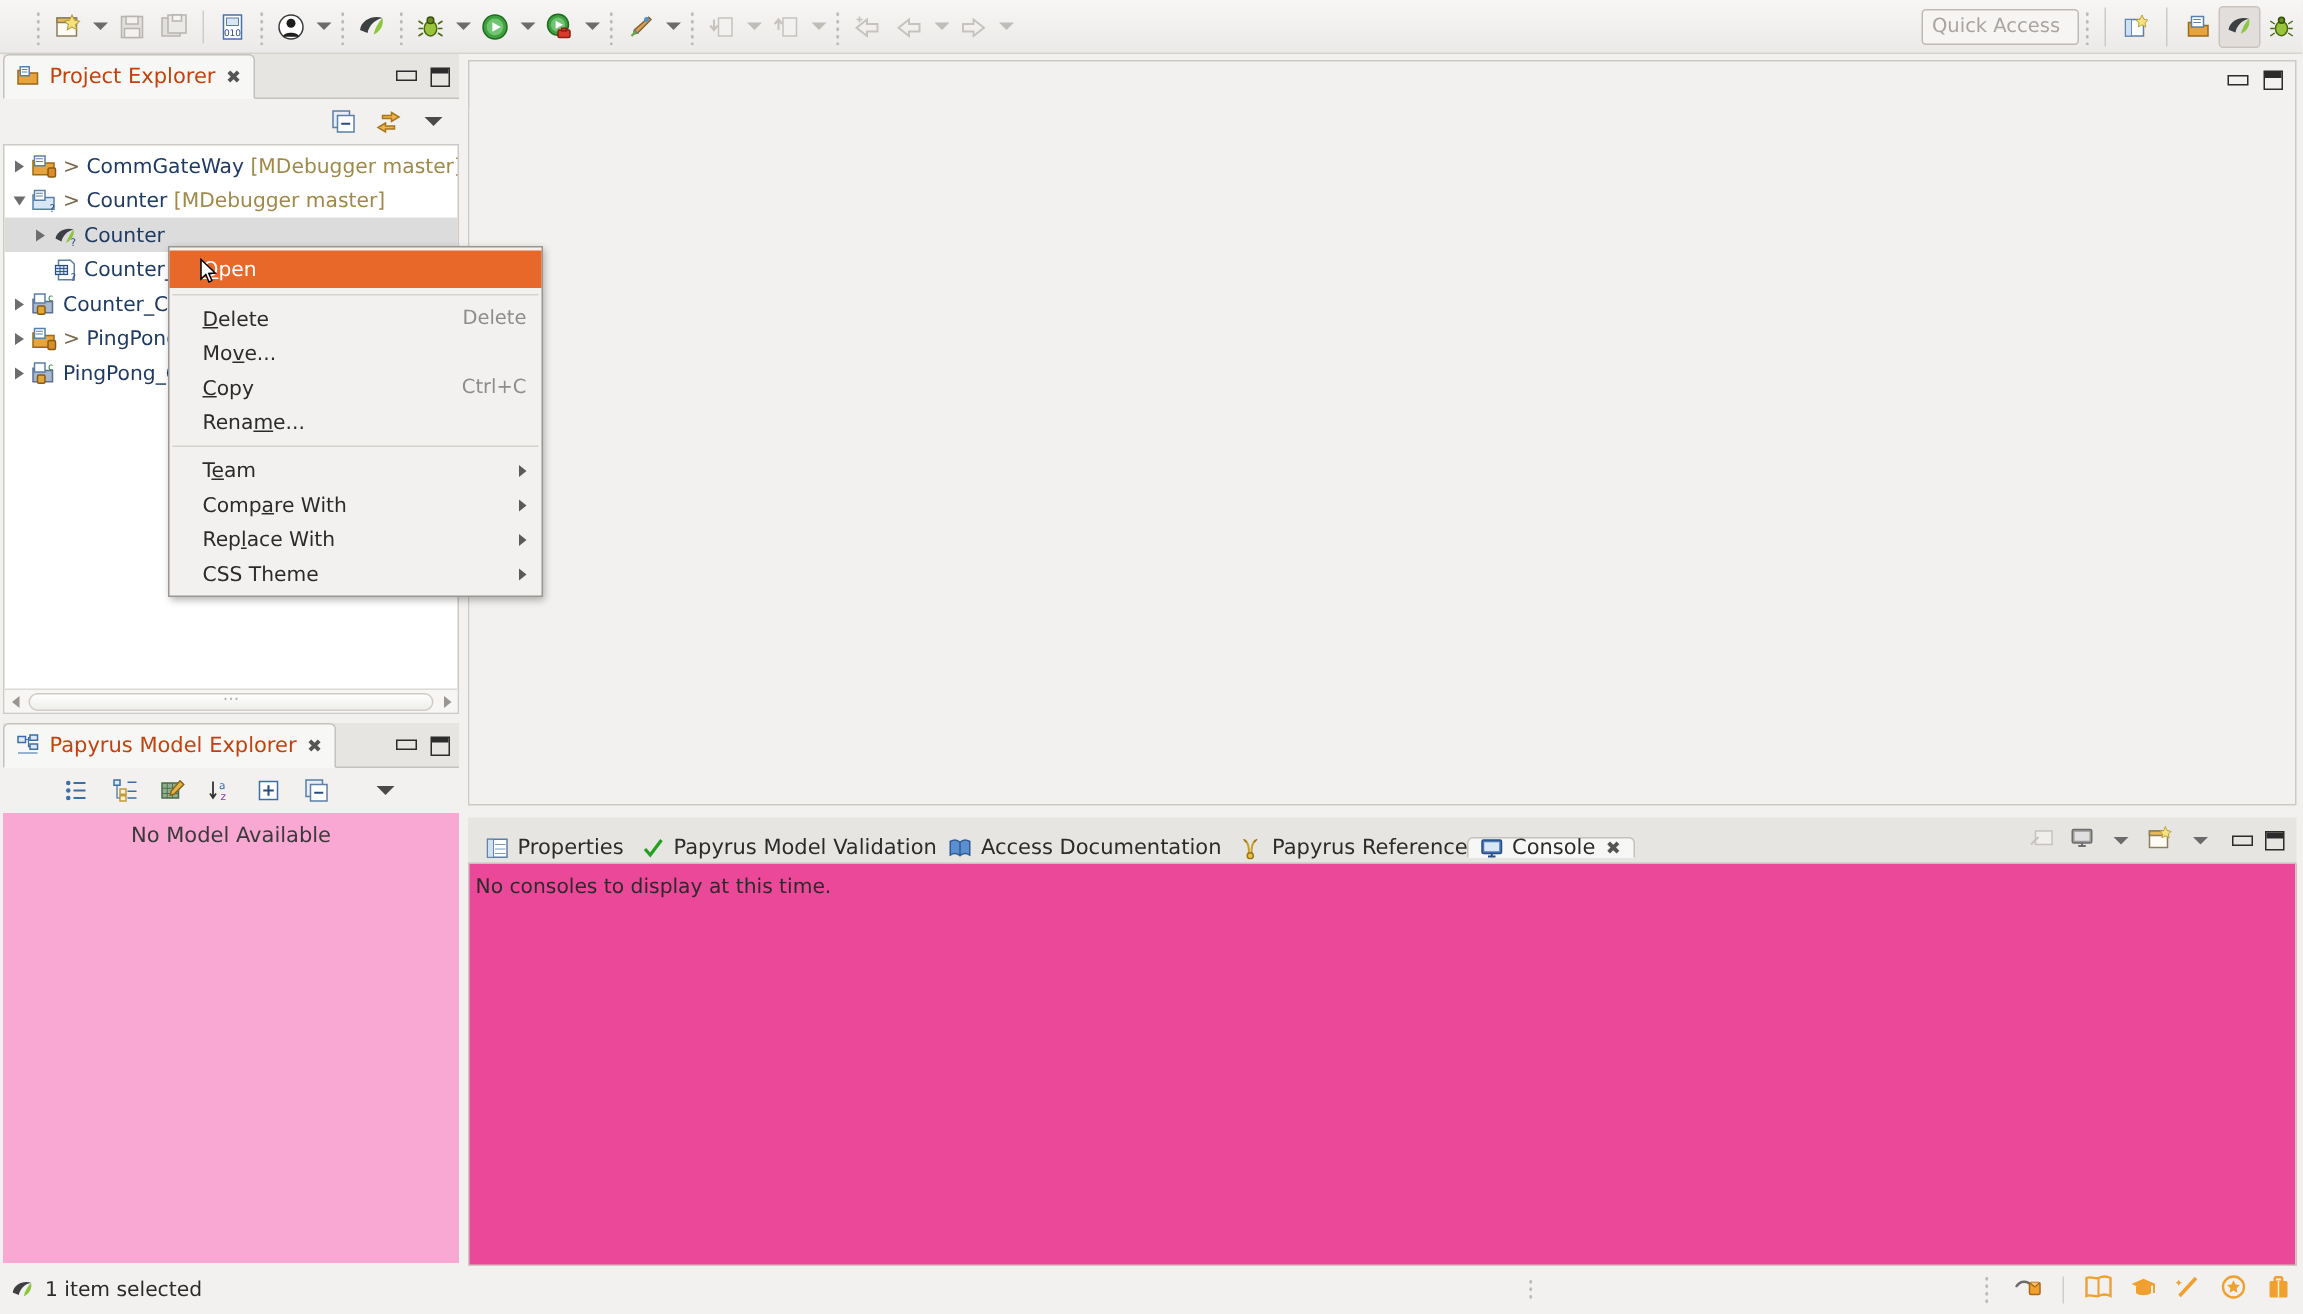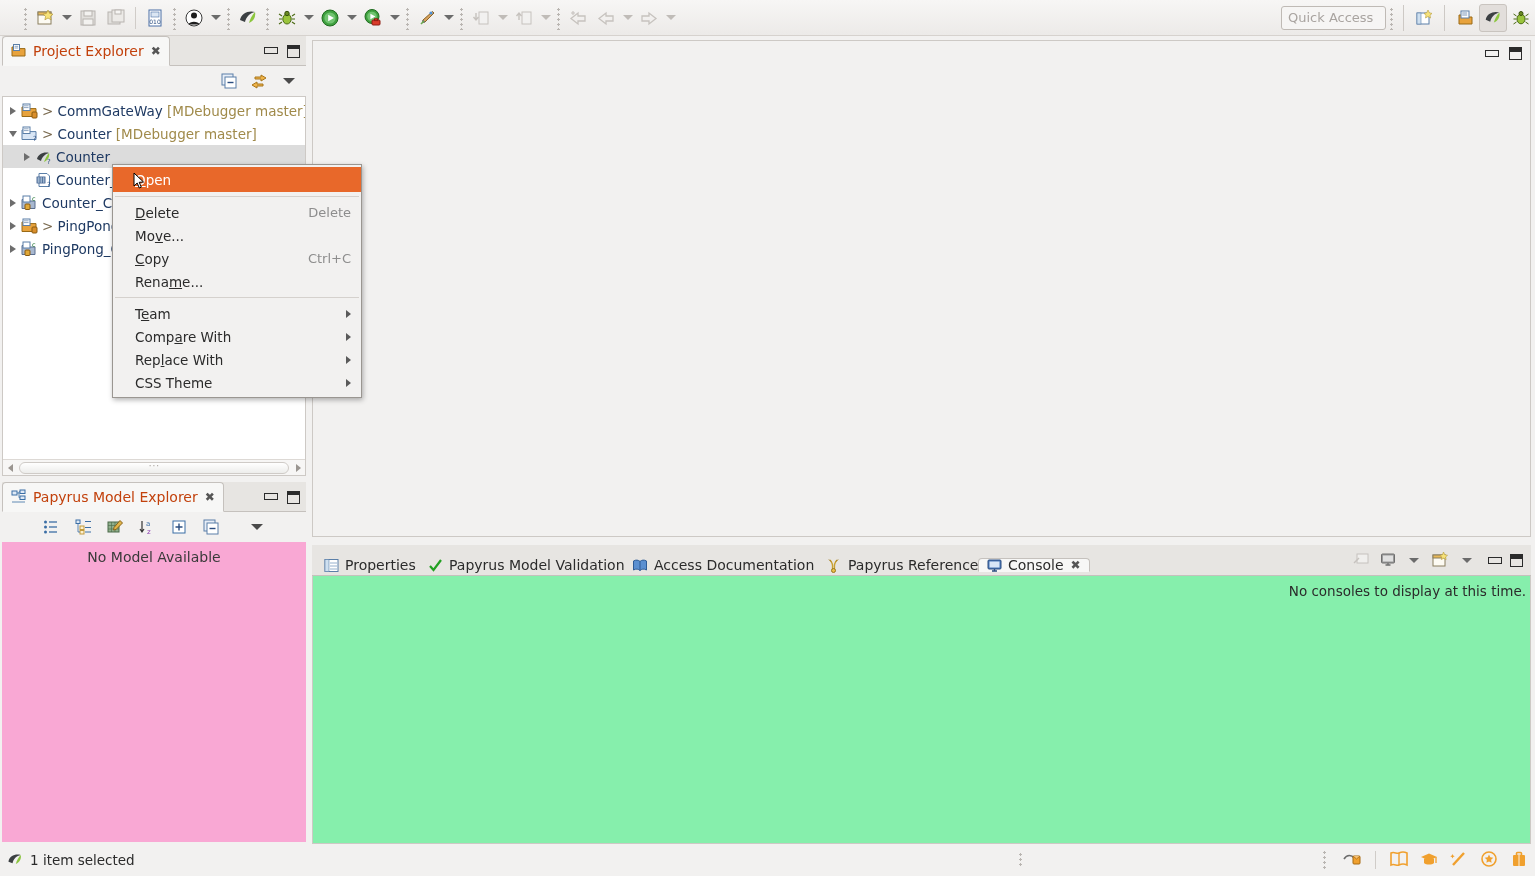--- a/index.html
+++ b/index.html
@@ -120,22 +120,22 @@
   .bp-tabrow { position: relative; height: 31px; background: #e7e5e2; border-bottom: 1px solid #c5c1bd; }
   .bp-tab { position: absolute; top: 13px; height: 14px; display: flex; align-items: center; padding: 0 8px; white-space: nowrap; }
   .bp-tab .lbl { font-size: 14px; color: #2b2b2b; margin-left: 6px; }
   .bp-tab.active {
     background: #f7f7f6; border-top: 1px solid #c5c1bd; border-left: 1px solid #c5c1bd;
     border-right: 1px solid #c5c1bd; border-top-left-radius: 4px; border-top-right-radius: 4px;
     border-bottom: 1px solid #f7f7f6;
   }
   .bp-tab .closer { font-size: 12px; color: #555; margin-left: 7px; }
   .bp-ctrls { position: absolute; right: 8px; top: 0; height: 31px; display: flex; align-items: center; gap: 10px; }
-  .bp-body { position: absolute; left: 0; top: 31px; right: 0; bottom: 0; background: #86efac;
-    border: 1px solid #cdc9c5; border-top: none; text-align: right; }
+  .bp-body { position: absolute; left: 0; top: 31px; right: 0; bottom: 0; background: #ec4899;
+    border: 1px solid #cdc9c5; border-top: none; }
   .console-msg { padding: 7px 4px 0 4px; font-size: 13.5px; color: #2b2b2b; }
 
   
   .statusbar { position: absolute; left: 0; bottom: 0; width: 1535px; height: 32px;
     background: #f2f1f0; display: flex; align-items: center; margin-top: 20px; }
   .sb-left { display: flex; align-items: center; padding-left: 6px; gap: 6px; }
   .sb-text { font-size: 13.5px; color: #2b2b2b; }
   .sb-mid-grip { position: absolute; left: 1019px; top: 8px; width: 7px; height: 16px;
     background-image: radial-gradient(circle, #b9b5b1 1px, transparent 1.2px);
     background-size: 3px 5px; background-repeat: repeat-y; }

